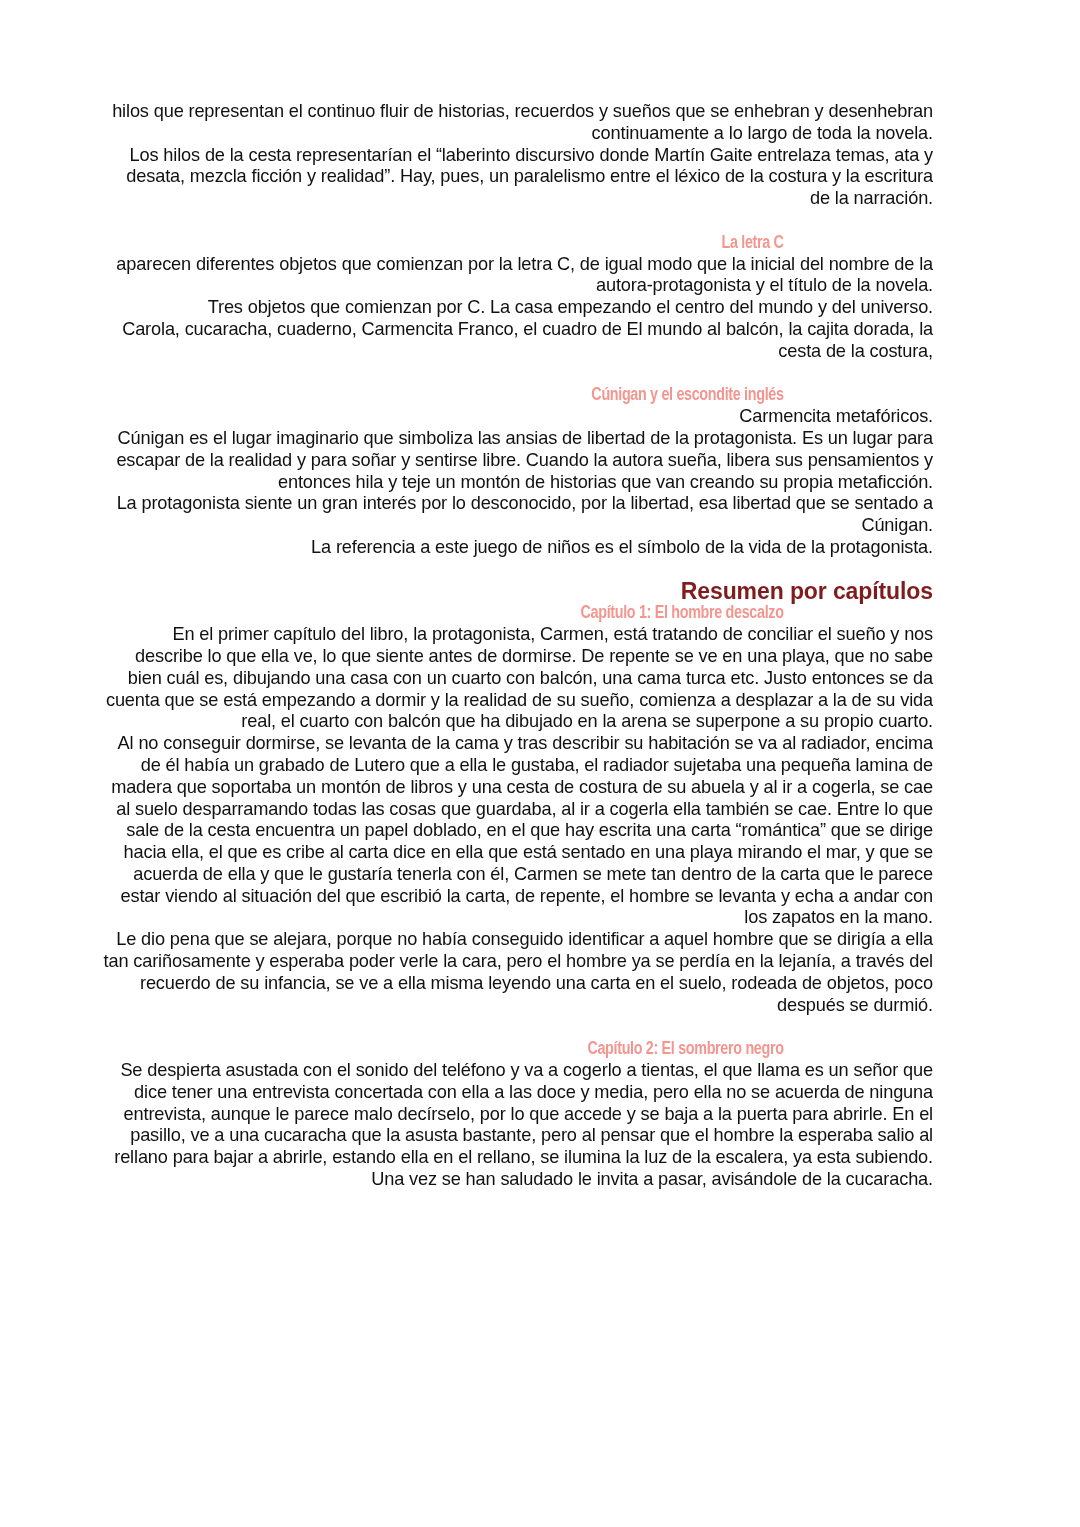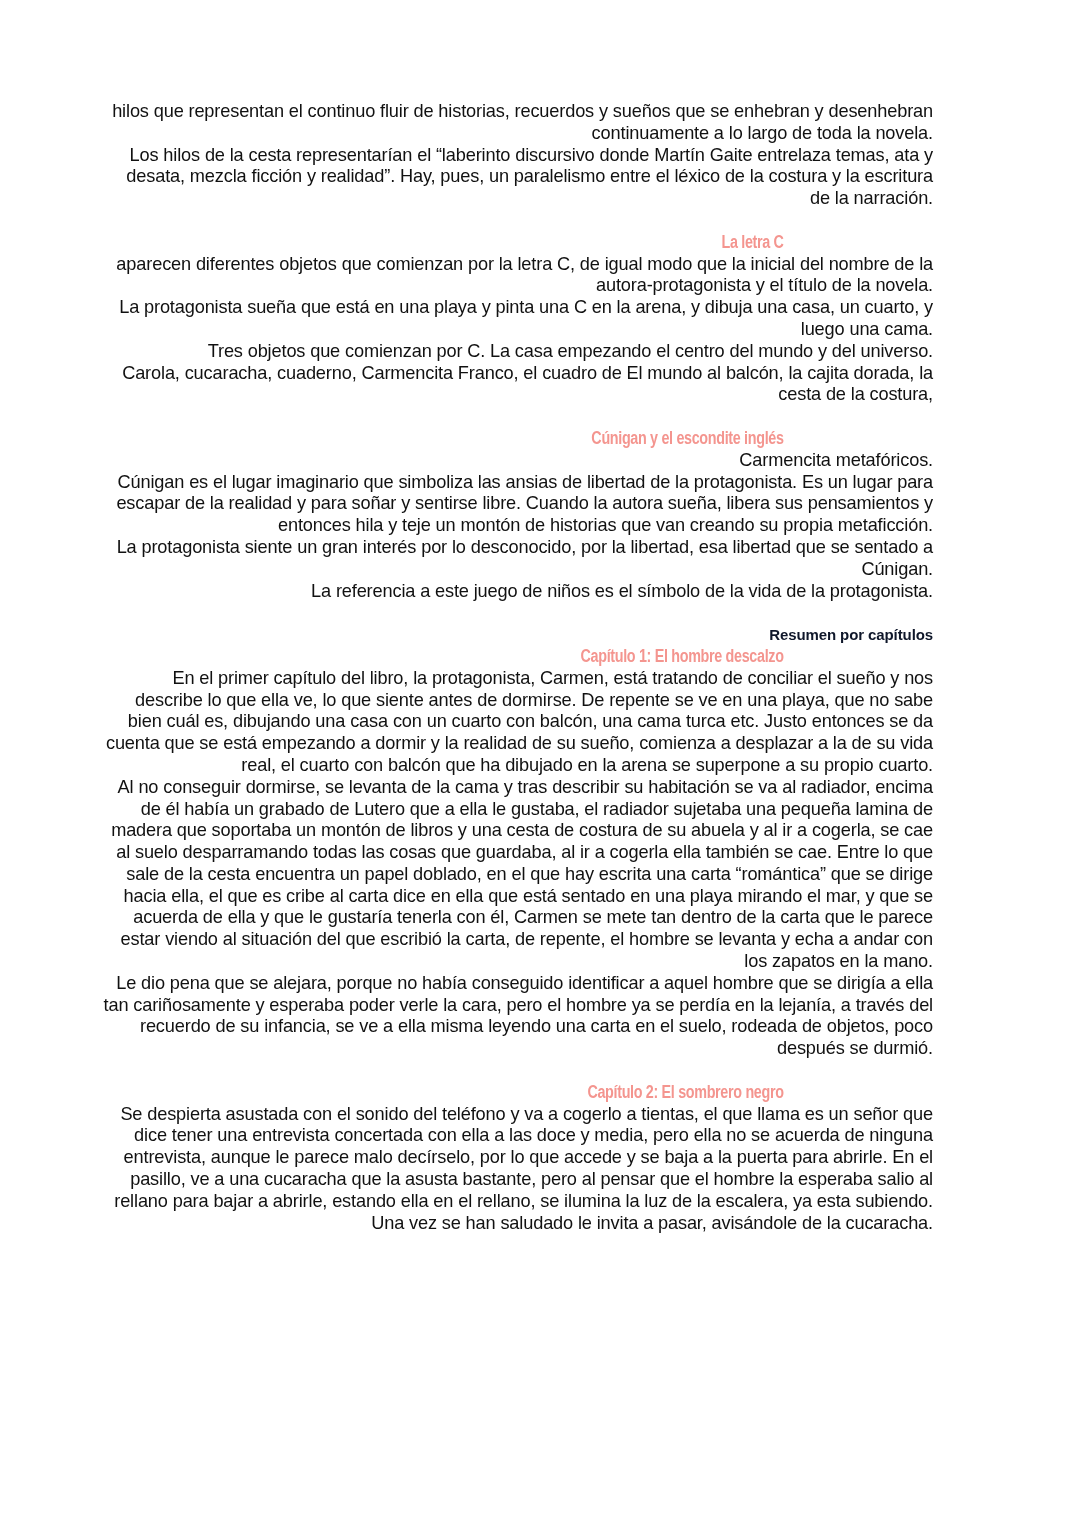--- a/index.html
+++ b/index.html
@@ -39,42 +39,41 @@
       font-size: 17.5px;
       line-height: 21.8px;
       transform: scaleX(0.82);
       transform-origin: left center;
       letter-spacing: -0.4px;
       white-space: nowrap;
     }
     .section-heading {
       font-family: "Liberation Sans", sans-serif;
       font-weight: bold;
-      color: #0f172a;
-      font-size: 15px;
+      color: #7f1d1d;
+      font-size: 23px;
       line-height: 21.8px;
       letter-spacing: -0.1px;
     }
   </style>
 </head>
 <body>
 
 <div class="page">
 
   <section>
     <p class="para">hilos que representan el continuo fluir de historias, recuerdos y sueños que se enhebran y desenhebran continuamente a lo largo de toda la novela.</p>
     <p class="para">Los hilos de la cesta representarían el “laberinto discursivo donde Martín Gaite entrelaza temas, ata y desata, mezcla ficción y realidad”. Hay, pues, un paralelismo entre el léxico de la costura y la escritura de la narración.</p>
   </section>
 
   <div class="gap"></div>
 
   <section>
     <div class="sub-heading">La letra C</div>
     <p class="para">aparecen diferentes objetos que comienzan por la letra C, de igual modo que la inicial del nombre de la autora-protagonista y el título de la novela.</p>
-    <p class="para">La protagonista sueña que está en una playa y pinta una C en la arena, y dibuja una casa, un cuarto, y luego una cama.</p>
     <p class="para">Tres objetos que comienzan por C. La casa empezando el centro del mundo y del universo.</p>
     <p class="para">Carola, cucaracha, cuaderno, Carmencita Franco, el cuadro de El mundo al balcón, la cajita dorada, la cesta de la costura,</p>
   </section>
 
   <div class="gap"></div>
 
   <section>
     <div class="sub-heading">Cúnigan y el escondite inglés</div>
     <p class="para">Carmencita metafóricos.</p>
     <p class="para">Cúnigan es el lugar imaginario que simboliza las ansias de libertad de la protagonista. Es un lugar para escapar de la realidad y para soñar y sentirse libre. Cuando la autora sueña, libera sus pensamientos y entonces hila y teje un montón de historias que van creando su propia metaficción.</p>

